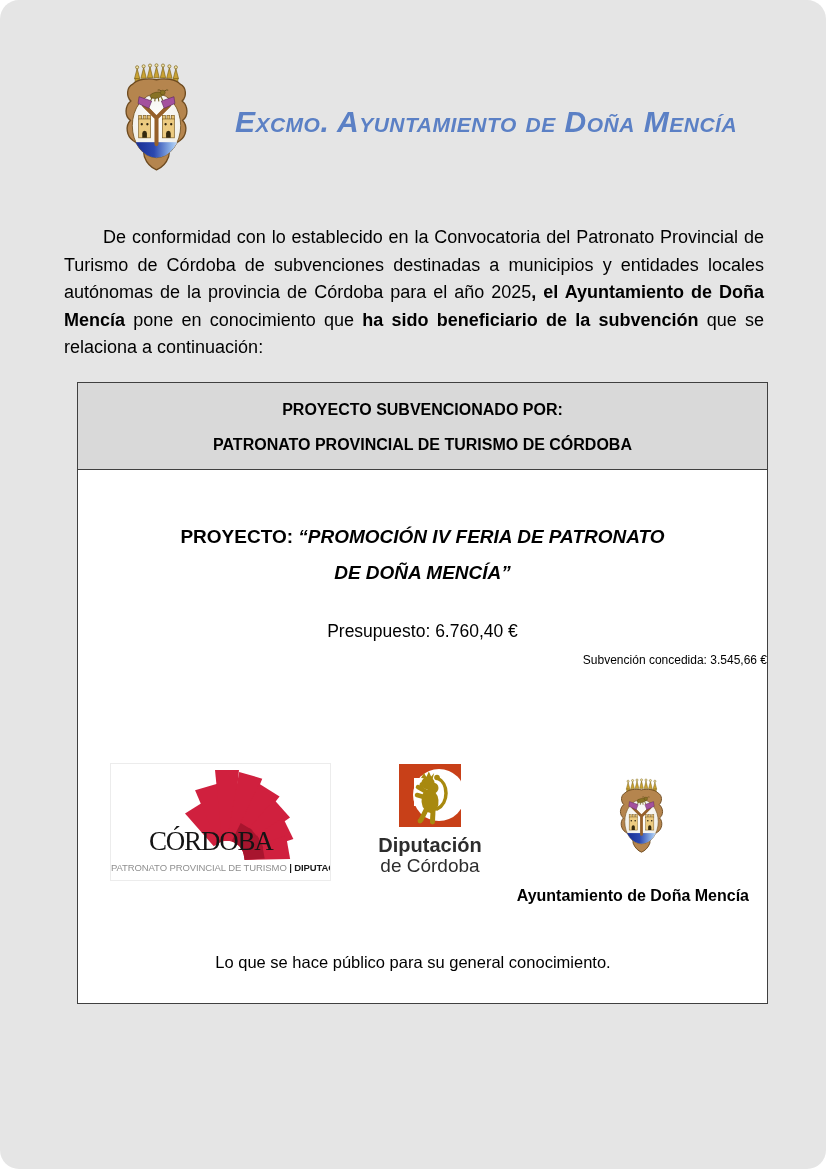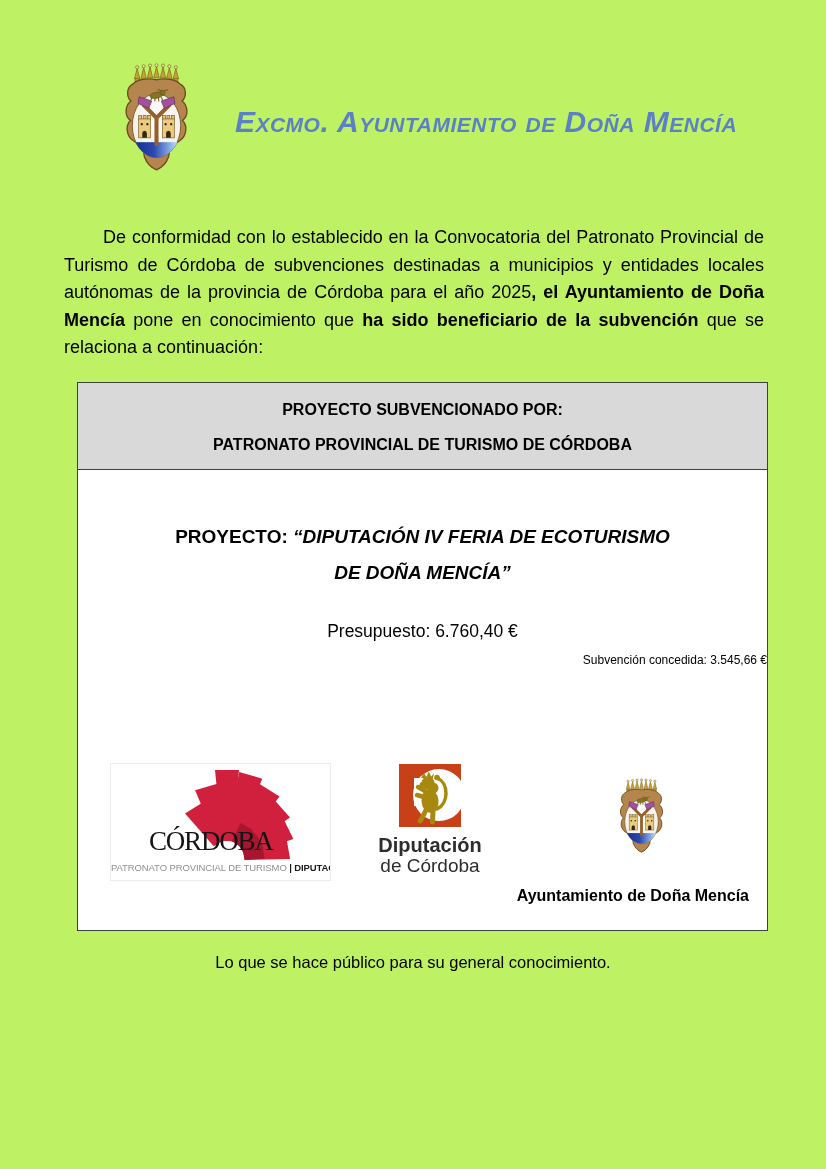--- a/index.html
+++ b/index.html
@@ -1,36 +1,36 @@
 <!DOCTYPE html>
 <html style="--title-blue: #5b80c5; --box-header-bg: #d9d9d9; --fan-red: #d0203e; --diputacion-red: #c84018; --lion-gold: #a8890f; --crest-brown: #b5854e;"><head>
 <meta charset="utf-8">
 <style>
   html,body{margin:0;padding:0;background:#fff;}
   .page{
-    position:relative;width:826px;height:1169px;background:#bef264;overflow:hidden;
-    font-family:"Liberation Sans", sans-serif;color:#000;
+    position:relative;width:826px;height:1169px;background:#e5e5e5;overflow:hidden;
+    font-family:"Liberation Sans", sans-serif;color:#000;border-radius:19px;
   }
   
   .crest-large{position:absolute;left:108px;top:57px;width:97px;height:121px;}
   .doc-title{
     position:absolute;left:205px;top:104px;width:562px;margin:0;text-align:center;
     font-style:italic;font-weight:bold;font-variant:small-caps;
     font-size:30px;line-height:35px;letter-spacing:.5px;
     color:var(--title-blue,#5b80c5);
   }
   
   .intro{
     position:absolute;left:64px;top:224px;width:700px;margin:0;
     font-size:18px;line-height:27.5px;text-align:justify;text-indent:39px;
   }
   .intro b{font-weight:bold;}
   
   .grant-box{
-    position:absolute;left:77px;top:382px;width:691px;height:549px;
+    position:absolute;left:77px;top:382px;width:691px;height:622px;
     border:1.5px solid #404040;box-sizing:border-box;background:#fff;
   }
   .box-header{
     position:absolute;left:0;top:0;right:0;height:87px;
     background:var(--box-header-bg,#d9d9d9);border-bottom:1.5px solid #404040;box-sizing:border-box;
   }
   .box-header-line{position:absolute;left:0;right:0;text-align:center;font-weight:bold;font-size:16px;line-height:16px;}
   .bh1{top:19px;}
   .bh2{top:54px;}
   .project-line{position:absolute;left:0;right:0;text-align:center;font-weight:bold;font-size:19px;line-height:20px;}
@@ -167,21 +167,21 @@
   </div>
 
   <p class="intro"><span>De conformidad con lo establecido en la Convocatoria del Patronato Provincial de Turismo de Córdoba de subvenciones destinadas a municipios y entidades locales autónomas de la provincia de Córdoba para el año 2025</span><b>, el Ayuntamiento de Doña Mencía</b><span> pone en conocimiento que </span><b>ha sido beneficiario de la subvención</b><span> que se relaciona a continuación:</span></p>
 
   <section class="grant-box">
     <div class="box-header">
       <div class="box-header-line bh1">PROYECTO SUBVENCIONADO POR:</div>
       <div class="box-header-line bh2">PATRONATO PROVINCIAL DE TURISMO DE CÓRDOBA</div>
     </div>
 
-    <div class="project-line pl1"><span>PROYECTO: </span><span class="project-name">“DIPUTACIÓN IV FERIA DE ECOTURISMO</span></div>
+    <div class="project-line pl1"><span>PROYECTO: </span><span class="project-name">“PROMOCIÓN IV FERIA DE PATRONATO</span></div>
     <div class="project-line pl2">DE DOÑA MENCÍA”</div>
 
     <div class="budget-line"><span>Presupuesto: </span><span>6.760,40 €</span></div>
     <div class="grant-line"><span>Subvención concedida: </span><span>3.545,66 €</span></div>
 
     <div class="logo-cordoba">
       <svg class="fan-svg" width="221" height="118" viewBox="0 0 221 118">
         <g fill="#d0203e">
           <path transform="rotate(-32 116 94)" d="M111,77 L121,77 L128,34 L104,34 Z"></path>
           <path transform="rotate(-16 116 94)" d="M111,77 L121,77 L128,20 L104,20 Z"></path>

